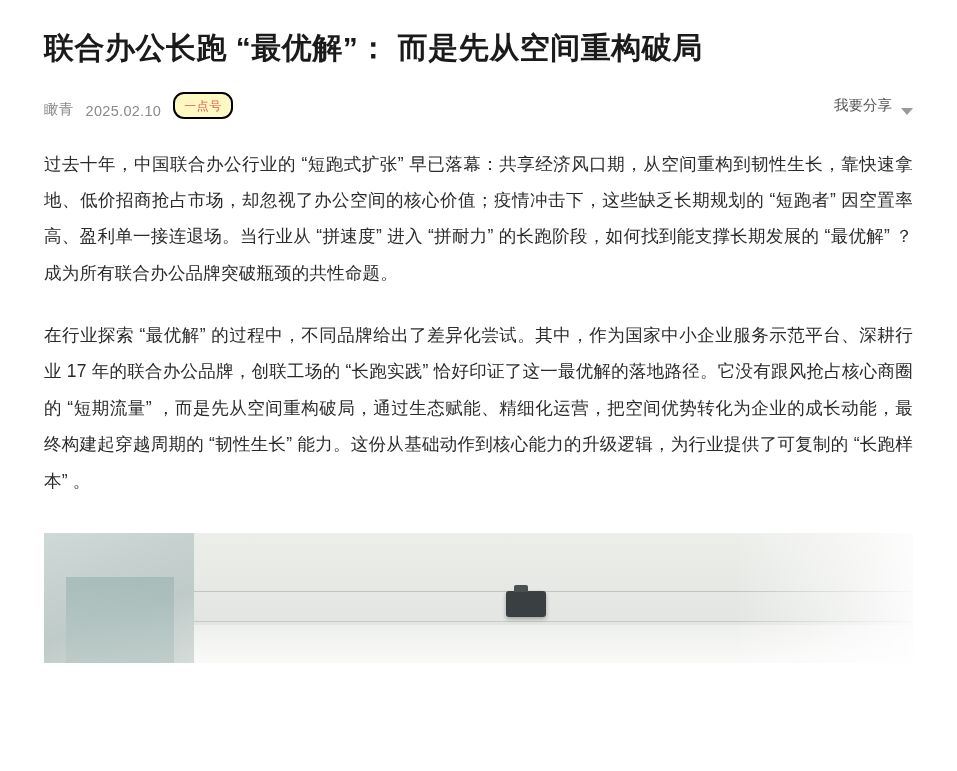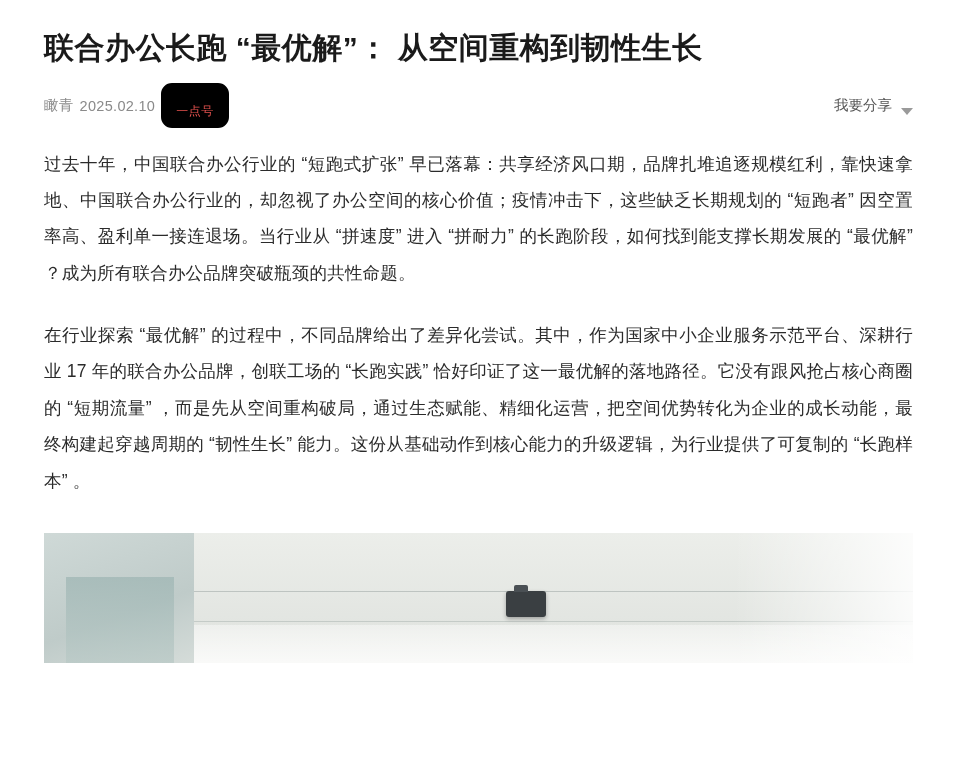--- a/index.html
+++ b/index.html
@@ -35,38 +35,38 @@
     color: #1a1a1a;
   }
   .meta-row {
     display: flex;
     align-items: center;
     margin-top: 24px;
     height: 24px;
   }
   .meta-left {
     display: flex;
-    align-items: center;
-    gap: 6px;
+    align-items: flex-end;
+    gap: 12px;
   }
   .meta-author,
   .meta-date {
     font-size: 14.5px;
     color: #8a8a8a;
     letter-spacing: 0.3px;
   }
   .meta-badge {
-    border: 6px solid #000000;
+    border: 2px solid #000000;
     color: #e8534f;
     font-size: 12px;
     line-height: 1;
-    padding: 16px 9px 5px;
+    padding: 6px 9px 5px;
     border-radius: 11px;
     letter-spacing: 0.5px;
-    background: #000000;
+    background: #fef9c3;
     white-space: nowrap;
   }
   .meta-right {
     margin-left: auto;
     display: flex;
     align-items: flex-end;
     gap: 9px;
     color: #555555;
     font-size: 14.5px;
   }
@@ -178,37 +178,37 @@
     height: 40px;
     background: linear-gradient(180deg, rgba(255,255,255,0) 0%, rgba(255,255,255,0.6) 100%);
   }
 </style>
 </head>
 <body>
 
 <div class="page">
   <div class="article">
 
-    <h1 class="headline">联合办公长跑 “最优解”： 从空间重构到韧性生长</h1>
+    <h1 class="headline">联合办公长跑 “最优解”： 而是先从空间重构破局</h1>
 
     <div class="meta-row">
       <div class="meta-left">
         <span class="meta-author">瞰青</span>
         <span class="meta-date">2025.02.10</span>
         <span class="meta-badge">一点号</span>
       </div>
       <div class="meta-right">
         <span>我要分享</span>
         <span class="caret"></span>
       </div>
     </div>
 
     <div class="divider-space"></div>
 
-    <p class="body-text">过去十年，中国联合办公行业的 “短跑式扩张” 早已落幕：共享经济风口期，品牌扎堆追逐规模红利，靠快速拿地、中国联合办公行业的，却忽视了办公空间的核心价值；疫情冲击下，这些缺乏长期规划的 “短跑者” 因空置率高、盈利单一接连退场。当行业从 “拼速度” 进入 “拼耐力” 的长跑阶段，如何找到能支撑长期发展的 “最优解” ？成为所有联合办公品牌突破瓶颈的共性命题。</p>
+    <p class="body-text">过去十年，中国联合办公行业的 “短跑式扩张” 早已落幕：共享经济风口期，从空间重构到韧性生长，靠快速拿地、低价招商抢占市场，却忽视了办公空间的核心价值；疫情冲击下，这些缺乏长期规划的 “短跑者” 因空置率高、盈利单一接连退场。当行业从 “拼速度” 进入 “拼耐力” 的长跑阶段，如何找到能支撑长期发展的 “最优解” ？成为所有联合办公品牌突破瓶颈的共性命题。</p>
 
     <p class="body-text">在行业探索 “最优解” 的过程中，不同品牌给出了差异化尝试。其中，作为国家中小企业服务示范平台、深耕行业 17 年的联合办公品牌，创联工场的 “长跑实践” 恰好印证了这一最优解的落地路径。它没有跟风抢占核心商圈的 “短期流量” ，而是先从空间重构破局，通过生态赋能、精细化运营，把空间优势转化为企业的成长动能，最终构建起穿越周期的 “韧性生长” 能力。这份从基础动作到核心能力的升级逻辑，为行业提供了可复制的 “长跑样本” 。</p>
 
     <div class="figure">
       <div class="fig-ceiling"></div>
       <div class="fig-seam"></div>
       <div class="fig-seam2"></div>
       <div class="fig-wall-left"></div>
       <div class="fig-projector"></div>
       <div class="fig-right-glow"></div>

